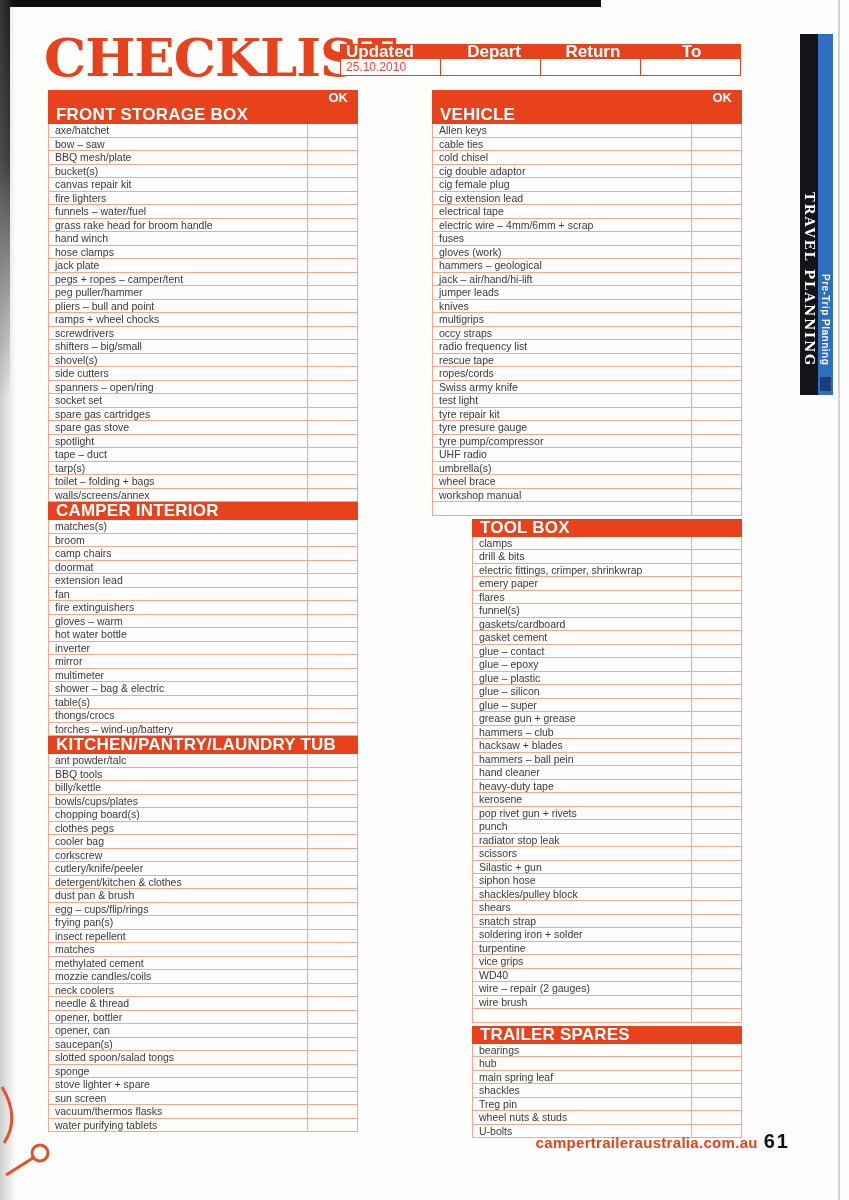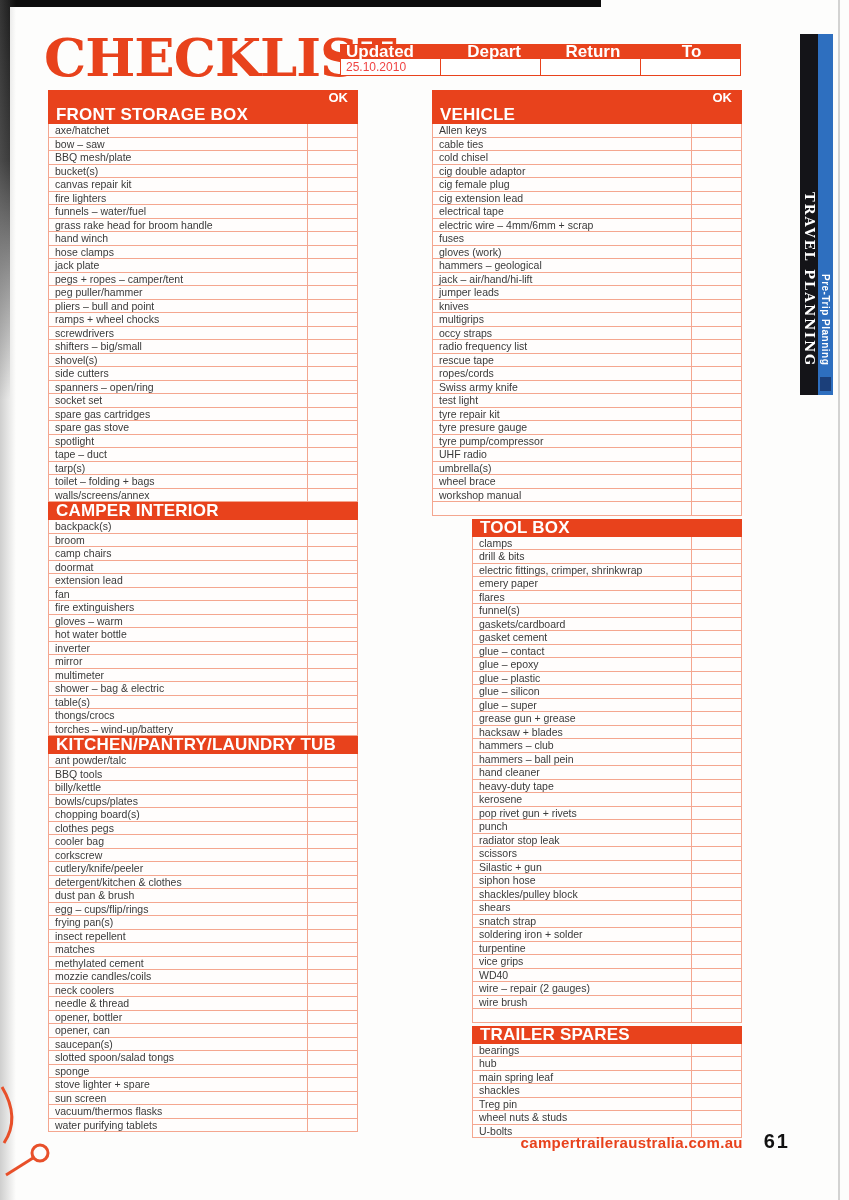--- a/index.html
+++ b/index.html
@@ -59,21 +59,21 @@
   .tab-blue{width:15px;background:var(--sidebar-blue);display:flex;flex-direction:column;
     justify-content:flex-end;align-items:center;padding-bottom:30px;position:relative;}
   .tab-blue::after{content:"";position:absolute;bottom:4px;left:2px;width:11px;height:14px;background:#1b3f7a;}
   .vtext{writing-mode:vertical-rl;text-orientation:sideways;white-space:nowrap;color:#fff;}
   .tab-black .vtext{font-family:"DejaVu Serif",serif;font-weight:bold;font-size:13px;letter-spacing:2px;}
   .tab-blue .vtext{font-size:10px;font-weight:bold;letter-spacing:.5px;}
 
   
   .footer{position:absolute;left:0;top:1130px;width:790px;display:flex;justify-content:flex-end;align-items:baseline;}
   .footer .url{color:var(--accent);font-weight:bold;font-size:15px;letter-spacing:.3px;}
-  .footer .pagenum{color:#111;font-weight:bold;font-size:20px;margin-left:21px;letter-spacing:2px;}
+  .footer .pagenum{color:#111;font-weight:bold;font-size:20px;margin-left:6px;letter-spacing:2px;}
 
   
   .squiggle{position:absolute;left:0;top:1085px;}
 </style>
 </head>
 <body>
 
 <div class="page">
 
   <div class="scan-top"></div>
@@ -211,21 +211,21 @@
           <div class="cell-ok"></div>
         </div>
         <div class="row">
           <div class="cell-item">walls/screens/annex</div>
           <div class="cell-ok"></div>
         </div>
       </div>
       <div class="section">
         <div class="sec-header">CAMPER INTERIOR</div>
         <div class="row">
-          <div class="cell-item">backpack(s)</div>
+          <div class="cell-item">matches(s)</div>
           <div class="cell-ok"></div>
         </div>
         <div class="row">
           <div class="cell-item">broom</div>
           <div class="cell-ok"></div>
         </div>
         <div class="row">
           <div class="cell-item">camp chairs</div>
           <div class="cell-ok"></div>
         </div>
@@ -571,25 +571,25 @@
         </div>
         <div class="row">
           <div class="cell-item">glue – super</div>
           <div class="cell-ok"></div>
         </div>
         <div class="row">
           <div class="cell-item">grease gun + grease</div>
           <div class="cell-ok"></div>
         </div>
         <div class="row">
+          <div class="cell-item">hammers – club</div>
+          <div class="cell-ok"></div>
+        </div>
+        <div class="row">
           <div class="cell-item">hacksaw + blades</div>
-          <div class="cell-ok"></div>
-        </div>
-        <div class="row">
-          <div class="cell-item">hammers – club</div>
           <div class="cell-ok"></div>
         </div>
         <div class="row">
           <div class="cell-item">hammers – ball pein</div>
           <div class="cell-ok"></div>
         </div>
         <div class="row">
           <div class="cell-item">hand cleaner</div>
           <div class="cell-ok"></div>
         </div>

